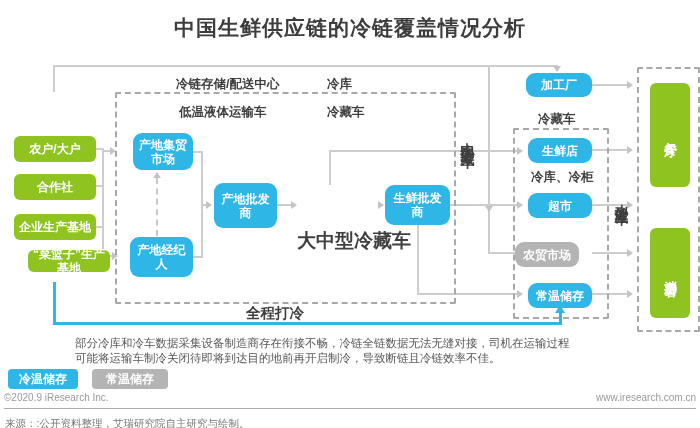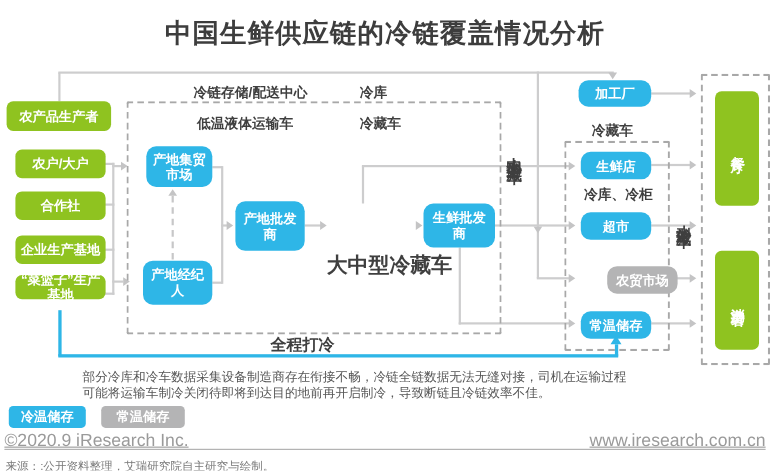--- a/index.html
+++ b/index.html
@@ -1,19 +1,19 @@
 <!DOCTYPE html>
 <html><head>
 <meta charset="utf-8">
 <style>
   html,body{margin:0;padding:0;background:#fff;}
   .stage{position:relative;width:700px;height:428px;background:#fff;overflow:hidden;
          font-family:"Liberation Sans","DejaVu Sans",sans-serif;}
   .abs{position:absolute;}
-  .title{left:0;top:14px;width:700px;text-align:center;font-size:24px;font-weight:bold;
+  .title{left:0;top:14px;width:700px;text-align:center;font-size:21px;font-weight:bold;
          color:#3d3d3d;letter-spacing:1px;}
   
   .hl{position:absolute;height:2px;background:#cdcdce;}
   .vl{position:absolute;width:2px;background:#cdcdce;}
   .vdash{position:absolute;width:0;border-left:2px dashed #c7c7c8;}
   .ar{position:absolute;width:0;height:0;border-top:4px solid transparent;
       border-bottom:4px solid transparent;border-left:6px solid #c4c4c5;}
   .ad{position:absolute;width:0;height:0;border-left:4px solid transparent;
       border-right:4px solid transparent;border-top:6px solid #c4c4c5;}
   .au{position:absolute;width:0;height:0;border-left:4px solid transparent;
@@ -35,21 +35,21 @@
   .vtext{writing-mode:vertical-rl;text-orientation:upright;}
   .lab{position:absolute;font-weight:bold;color:#3f3f3f;font-size:12.5px;white-space:nowrap;}
   .vlab{position:absolute;writing-mode:vertical-rl;text-orientation:upright;font-weight:bold;
         color:#3f3f3f;font-size:14px;letter-spacing:2px;white-space:nowrap;}
   .note{position:absolute;left:75px;top:336px;width:560px;font-size:11.5px;line-height:15px;
         color:#565656;}
   .pill{position:absolute;height:20px;border-radius:4px;color:#fff;font-weight:bold;
         font-size:12px;display:flex;align-items:center;justify-content:center;}
   .src{position:absolute;left:5px;top:392px;font-size:10.5px;color:#787878;margin-top:25px;}
   .rule{position:absolute;left:4px;top:408px;width:692px;height:1px;background:#ababab;}
-  .ft{position:absolute;top:392px;font-size:16px;color:#9a9a9a;text-decoration:underline;}
+  .ft{position:absolute;top:392px;font-size:10px;color:#9a9a9a;}
 </style>
 </head>
 <body>
 
 <div class="stage">
 
   <div class="abs title">中国生鲜供应链的冷链覆盖情况分析</div>
 
   <div>
     <i class="vl" style="left:53px;top:66px;height:26px"></i>
@@ -119,35 +119,34 @@
   <div class="lab" style="left:327px;top:76px">冷库</div>
   <div class="lab" style="left:179px;top:104px">低温液体运输车</div>
   <div class="lab" style="left:327px;top:104px">冷藏车</div>
   <div class="lab" style="left:297px;top:228px;font-size:19px">大中型冷藏车</div>
   <div class="lab" style="left:538px;top:111px">冷藏车</div>
   <div class="lab" style="left:531px;top:169px">冷库、冷柜</div>
   <div class="lab" style="left:246px;top:304px;font-size:14.5px">全程打冷</div>
   <div class="vlab" style="left:459px;top:132px">中小型冷藏车</div>
   <div class="vlab" style="left:612px;top:193px;font-size:13.5px">小型冷藏车</div>
 
-  <div class="gbox" style="left:6px;top:92px;width:95px;height:27px">农产品生产者</div>
   <div class="gbox" style="left:14px;top:136px;width:82px;height:26px">农户/大户</div>
   <div class="gbox" style="left:14px;top:214px;width:82px;height:26px">企业生产基地</div>
   <div class="gbox" style="left:14px;top:174px;width:82px;height:26px">合作社</div>
-  <div class="gbox" style="left:14px;top:250px;width:82px;height:22px">“菜篮子”生产基地</div>
+  <div class="gbox" style="left:28px;top:250px;width:82px;height:22px">“菜篮子”生产基地</div>
 
   <div class="cbox" style="left:133px;top:133px;width:60px;height:37px">产地集贸市场</div>
   <div class="cbox" style="left:214px;top:183px;width:63px;height:45px">产地批发商</div>
   <div class="cbox" style="left:130px;top:237px;width:63px;height:40px">产地经纪人</div>
   <div class="cbox" style="left:385px;top:185px;width:65px;height:40px">生鲜批发商</div>
 
   <div class="cbox" style="left:526px;top:73px;width:66px;height:24px">加工厂</div>
   <div class="cbox" style="left:528px;top:138px;width:64px;height:25px">生鲜店</div>
   <div class="cbox" style="left:528px;top:193px;width:64px;height:25px">超市</div>
-  <div class="cbox gray" style="left:552px;top:242px;width:64px;height:25px">农贸市场</div>
+  <div class="cbox gray" style="left:515px;top:242px;width:64px;height:25px">农贸市场</div>
   <div class="cbox" style="left:528px;top:283px;width:64px;height:25px">常温储存</div>
 
   <div class="gbox vtext" style="left:650px;top:83px;width:40px;height:104px;font-size:13px;letter-spacing:3px">餐厅</div>
   <div class="gbox vtext" style="left:650px;top:228px;width:40px;height:90px;font-size:13px;letter-spacing:2px">消费者</div>
 
   <div class="note">
     <span>部分冷库和冷车数据采集设备制造商存在衔接不畅，冷链全链数据无法无缝对接，司机在运输过程</span><br>
     <span>可能将运输车制冷关闭待即将到达目的地前再开启制冷，导致断链且冷链效率不佳。</span>
   </div>
 

